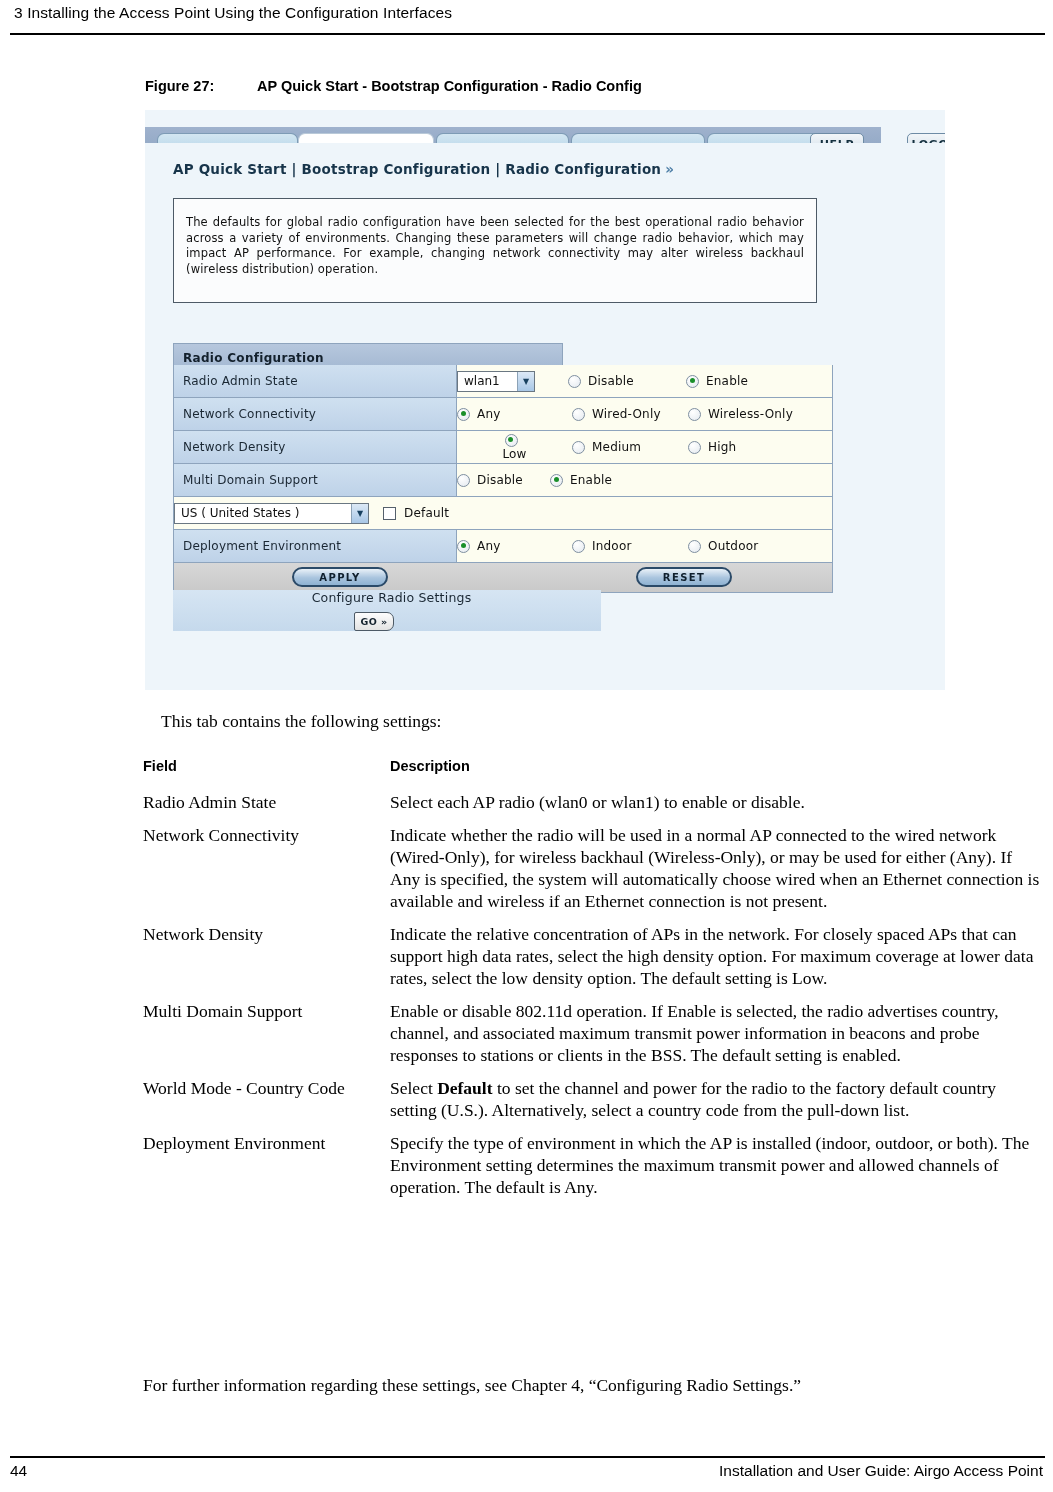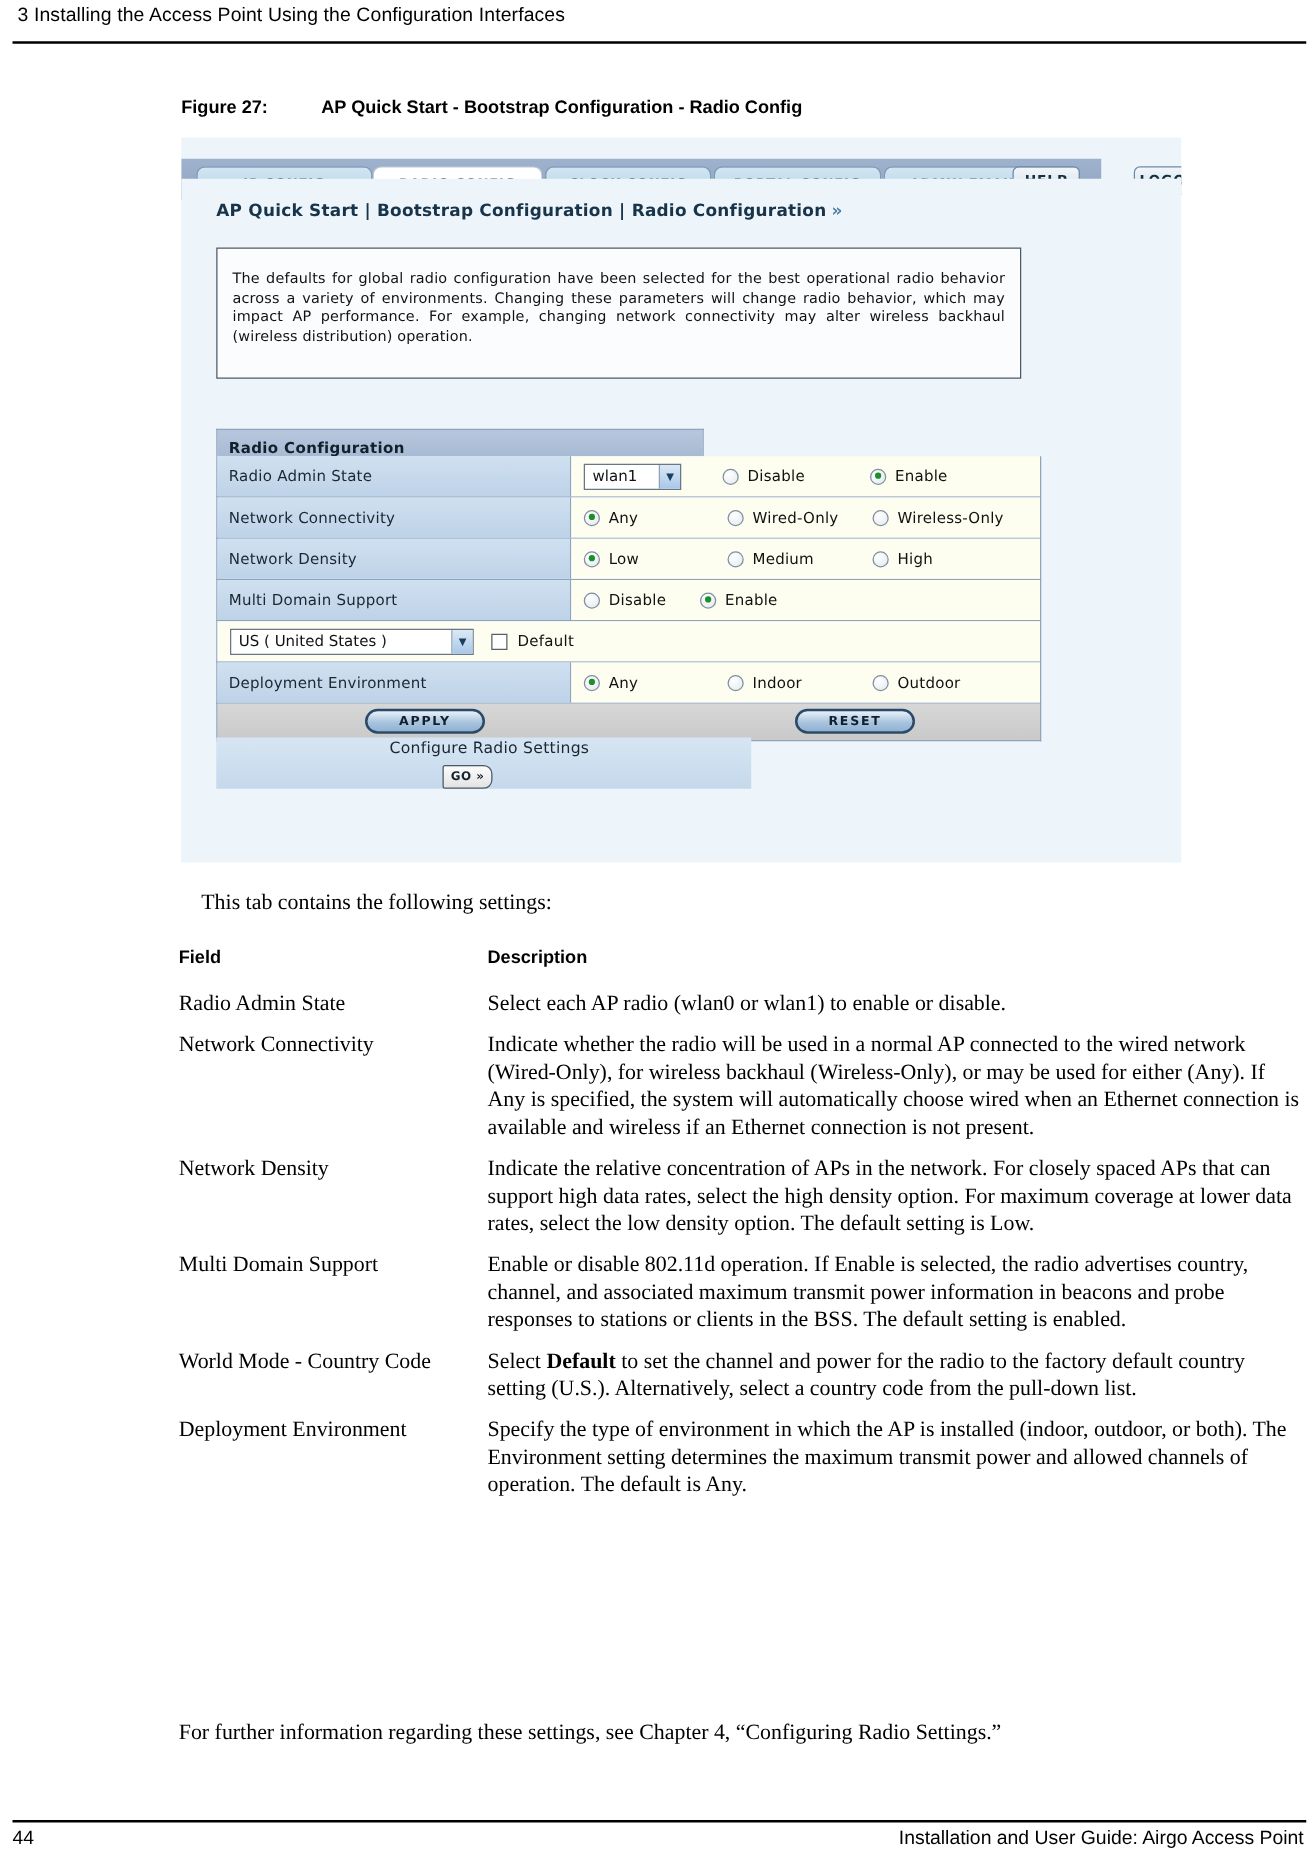--- a/index.html
+++ b/index.html
@@ -183,21 +183,20 @@
     font-size: 12px;
     color: #1a2733;
     letter-spacing: 0.2px;
     border-right: 1px solid #8ea4bd;
   }
   .frow .fctrl {
     flex: 1;
     background: #fdfdf0;
     display: flex;
     align-items: center;
-    padding-left: 10px;
     box-sizing: border-box;
   }
 
   .radio-group { display: flex; align-items: center; }
   .radio-opt {
     display: flex;
     align-items: center;
     font-size: 12px;
     color: #111;
     letter-spacing: 0.2px;
@@ -454,21 +453,21 @@
               <span>Wireless-Only</span>
             </label>
           </div>
         </div>
       </div>
 
       <div class="frow">
         <div class="flabel">Network Density</div>
         <div class="fctrl">
           <div class="radio-group">
-            <label class="radio-opt" style="width:115px;">
+            <label class="radio-opt" style="width:115px;flex-direction:column;">
               <span class="rdot on"></span>
               <span>Low</span>
             </label>
             <label class="radio-opt" style="width:116px;">
               <span class="rdot"></span>
               <span>Medium</span>
             </label>
             <label class="radio-opt">
               <span class="rdot"></span>
               <span>High</span>

